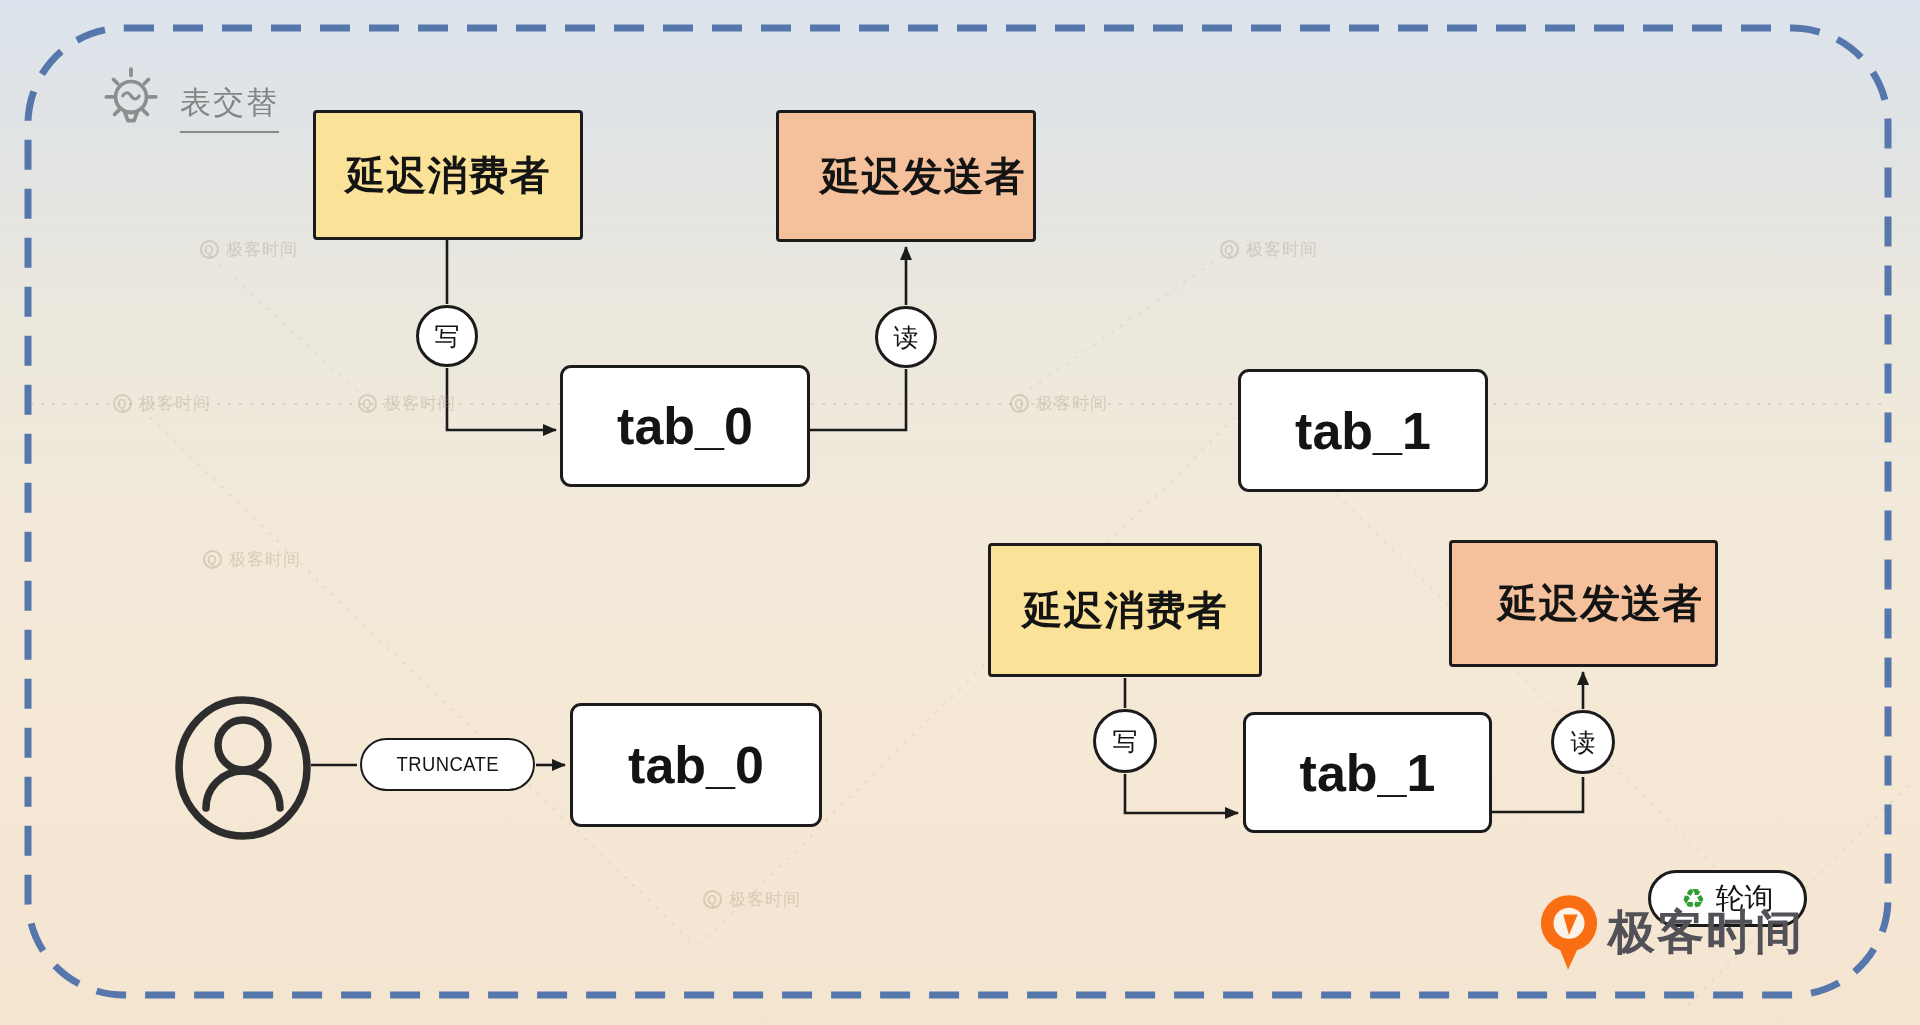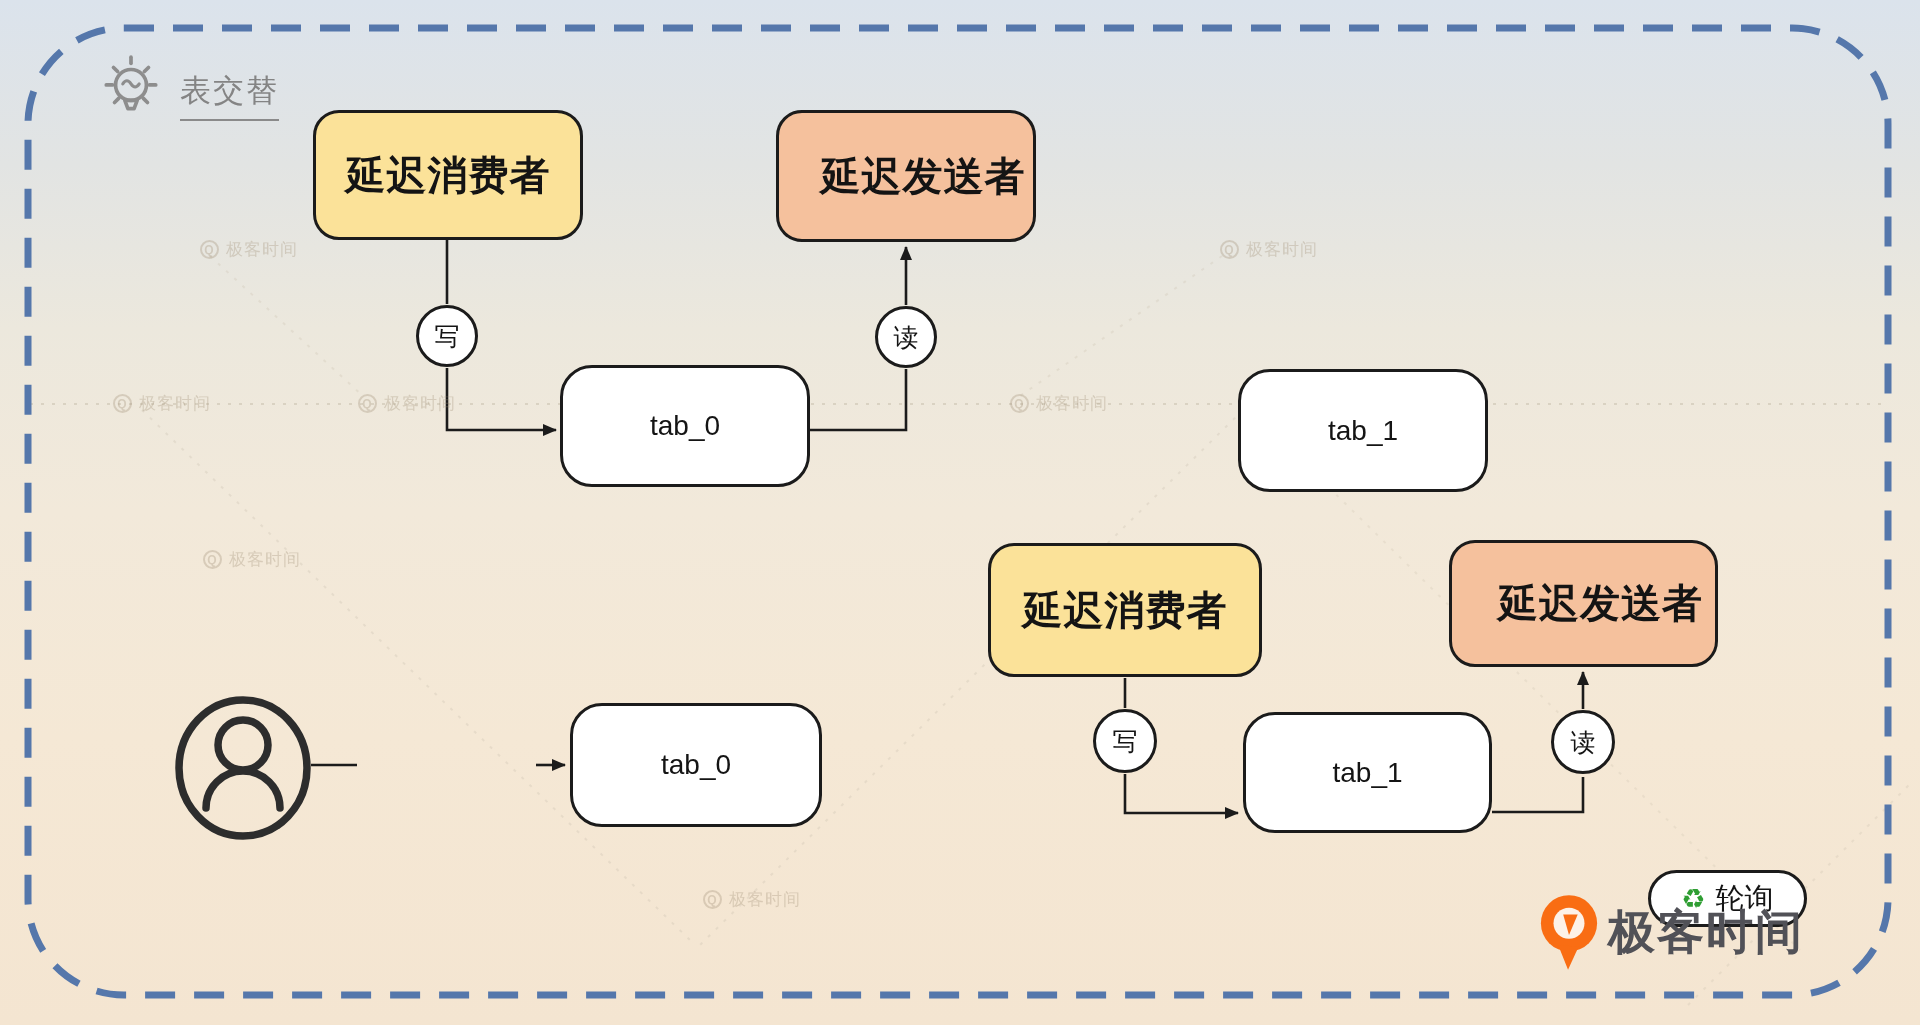--- a/index.html
+++ b/index.html
@@ -7,38 +7,38 @@
     position:relative;width:1920px;height:1025px;overflow:hidden;
     font-family:"Liberation Sans","DejaVu Sans",sans-serif;
     background:linear-gradient(180deg,#dbe3ec 0%,#e2e4e3 16%,#ece8dd 32%,#f2e9da 50%,#f5e8d5 72%,#f4e5d1 100%);
   }
   svg.layer{position:absolute;left:0;top:0;width:1920px;height:1025px;}
   .abs{position:absolute;box-sizing:border-box;}
   .node{
     display:flex;align-items:center;justify-content:center;
     border:3px solid #1b1b1b;color:#141414;text-align:center;
   }
-  .label-box{border-radius:26px;font-size:40px;font-weight:800;letter-spacing:1px;}
+  .label-box{border-radius:4px;font-size:40px;font-weight:800;letter-spacing:1px;}
   .yellow{background:#fbe299;}
   .orange{background:#f5c19d;padding-left:34px;}
-  .table-box{background:#ffffff;border-radius:32px;font-size:28px;font-weight:400;}
+  .table-box{background:#ffffff;border-radius:11px;font-size:52px;font-weight:700;}
   .mini-circle{
     background:#ffffff;border:3px solid #1b1b1b;border-radius:50%;
     display:flex;align-items:center;justify-content:center;
     font-size:25px;font-weight:500;color:#141414;
   }
   .pill{
     background:#ffffff;border:3px solid #1b1b1b;border-radius:29px;
     display:flex;align-items:center;justify-content:center;gap:10px;color:#141414;
   }
   .pill.trunc{border-width:2.5px;font-size:20px;letter-spacing:.5px;}
   .pill.trunc span{transform:scaleX(.92);}
   .pill.poll{font-size:29px;font-weight:500;}
   .recycle{color:#2f9e33;font-size:27px;line-height:1;font-family:"DejaVu Sans",sans-serif;}
-  .header{position:absolute;left:100px;top:52px;display:flex;align-items:flex-start;gap:18px;}
+  .header{position:absolute;left:100px;top:64px;display:flex;align-items:flex-start;gap:18px;}
   .header .txt{
     margin-top:18px;font-size:31px;color:#848484;letter-spacing:2px;
     border-bottom:2.5px solid #8a8a8a;padding-bottom:7px;
   }
   .wm{
     position:absolute;display:flex;align-items:center;gap:7px;
     color:#a4947b;opacity:.34;font-size:17px;letter-spacing:1px;white-space:nowrap;
   }
   .wm .q{
     width:19px;height:19px;border:2.5px solid currentColor;border-radius:50%;
@@ -157,20 +157,23 @@
   <div class="abs node table-box" style="left:1238px;top:369px;width:250px;height:123px;">
     <span>tab_1</span>
   </div>
 
   <svg class="abs" style="left:172px;top:696px;" width="144" height="146" viewBox="0 0 144 146" fill="none" stroke="#2d2d2d" stroke-width="7.5" stroke-linecap="round">
     <ellipse cx="71" cy="72" rx="64" ry="68"></ellipse>
     <circle cx="71" cy="49" r="25"></circle>
     <path d="M34,112 A37,37 0 0 1 108,112"></path>
   </svg>
 
+  <div class="abs pill trunc" style="left:360px;top:738px;width:175px;height:53px;">
+    <span>TRUNCATE</span>
+  </div>
 
   <div class="abs node table-box" style="left:570px;top:703px;width:252px;height:124px;">
     <span>tab_0</span>
   </div>
 
   <div class="abs node label-box yellow" style="left:988px;top:543px;width:274px;height:134px;">
     <span>延迟消费者</span>
   </div>
 
   <div class="abs node label-box orange" style="left:1449px;top:540px;width:269px;height:127px;">

